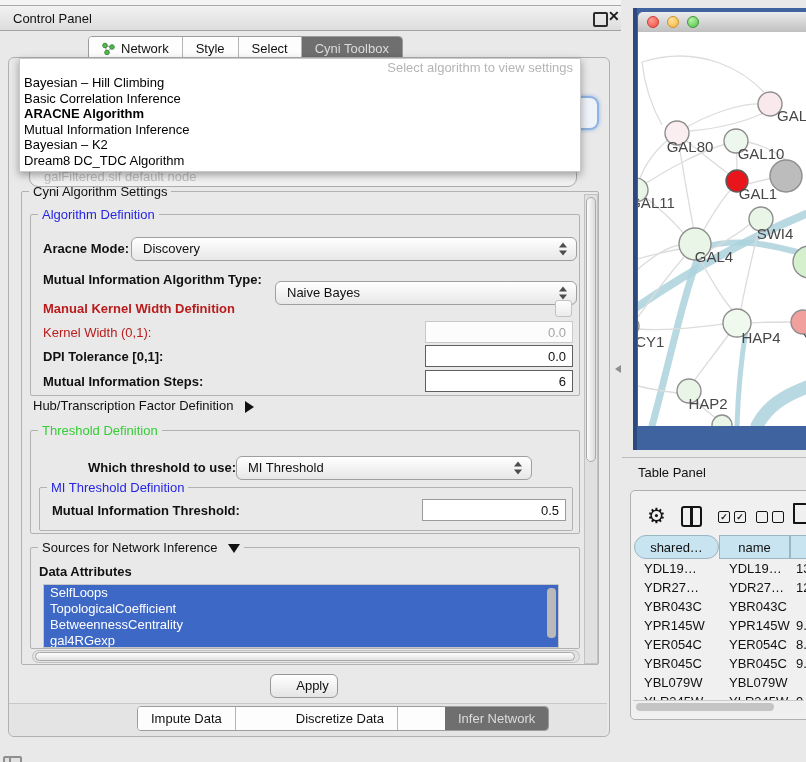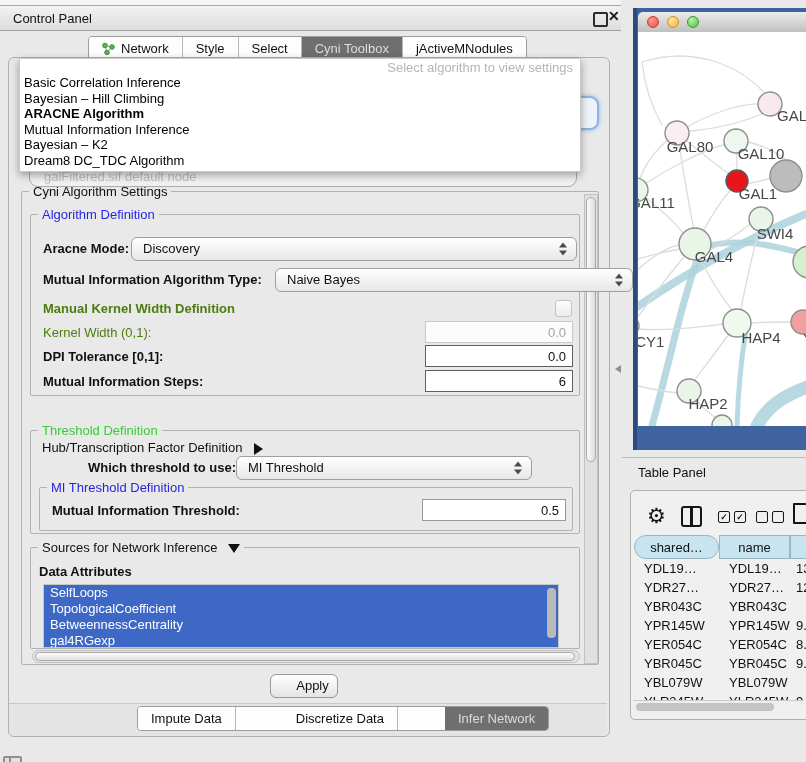--- a/index.html
+++ b/index.html
@@ -38,21 +38,21 @@
   .ghost-combo{position:absolute;left:20px;top:107px;width:548px;height:22px;z-index:2;background:#f1f1f1;
                border:1px solid #ababab;border-radius:9px;overflow:hidden;
                font-size:13px;line-height:22px;color:#bdbdbd;padding-left:14px;box-sizing:border-box;}
 
   
   .group{position:absolute;border:1px solid #b2b2b2;border-radius:2px;box-sizing:border-box;}
   .gtitle{position:absolute;top:-8px;left:7px;background:#e9e9e9;padding:0 4px;font-size:13px;line-height:15px;white-space:nowrap;}
   .gtitle.blue{color:#2626e0;}
   .gtitle.green{color:#36cd36;}
   .lbl{position:absolute;font-size:13px;font-weight:bold;white-space:nowrap;line-height:20px;}
-  .lbl.dis{color:#4d7c0f;}
+  .lbl.dis{color:#b91c1c;}
   .combo{position:absolute;height:24px;border:1px solid #9f9f9f;border-radius:6px;background:linear-gradient(#ffffff,#e7e7e7);
          font-size:13px;line-height:22px;padding-left:11px;box-sizing:border-box;}
   .spin{position:absolute;right:9px;top:50%;transform:translateY(-50%);width:8px;height:13px;}
   .spin::before{content:"";position:absolute;top:0;left:0;border-left:4px solid transparent;border-right:4px solid transparent;border-bottom:5px solid #4c4c4c;}
   .spin::after{content:"";position:absolute;bottom:0;left:0;border-left:4px solid transparent;border-right:4px solid transparent;border-top:5px solid #4c4c4c;}
   .tfield{position:absolute;height:22px;background:#fff;border:1px solid #5f5f5f;font-size:13px;line-height:22px;
           text-align:right;padding-right:6px;box-sizing:border-box;}
   .tfield.dis{border:1px solid #c9c9c9;background:#fcfcfc;color:#a5a5a5;}
   .cbx{position:absolute;width:15px;height:15px;border:1px solid #c2c2c2;border-radius:3px;background:linear-gradient(#fdfdfd,#ececec);}
 
@@ -138,37 +138,34 @@
   </div>
   <div class="tab">
       <span>Style</span>
     </div>
   <div class="tab">
       <span>Select</span>
     </div>
   <div class="tab sel">
       <span>Cyni Toolbox</span>
     </div>
-  <div class="tab">
-      <span>jActiveMNodules</span>
-    </div>
 </div>
 
 <div class="cp-main">
 
   <div class="combo-fragment"></div>
   <div class="ghost-combo">
     <span>galFiltered.sif default node</span>
   </div>
 
   <div class="popup">
     <div class="ph">Select algorithm to view settings</div>
     <div>
+        <div class="popup-item">Bayesian – Hill Climbing</div>
         <div class="popup-item">Basic Correlation Inference</div>
-        <div class="popup-item">Bayesian – Hill Climbing</div>
         <div class="popup-item sel">ARACNE Algorithm</div>
         <div class="popup-item">Mutual Information Inference</div>
         <div class="popup-item">Bayesian – K2</div>
         <div class="popup-item">Dream8 DC_TDC Algorithm</div>
       </div>
   </div>
 
   <div class="group" style="left:12px;top:133px;width:578px;height:474px;">
     <div class="gtitle">Cyni Algorithm Settings</div>
 
@@ -179,39 +176,39 @@
     <div class="group" style="left:8px;top:22px;width:550px;height:182px;">
       <div class="gtitle blue">Algorithm Definition</div>
 
       <div class="lbl" style="left:12px;top:24px;">Aracne Mode:</div>
       <div class="combo" style="left:100px;top:22px;width:446px;">
         <span>Discovery</span>
         <span class="spin"></span>
       </div>
 
       <div class="lbl" style="left:12px;top:55px;">Mutual Information Algorithm Type:</div>
-      <div class="combo" style="left:244px;top:53px;width:358px;">
+      <div class="combo" style="left:244px;top:66px;width:302px;">
         <span>Naive Bayes</span>
         <span class="spin"></span>
       </div>
 
       <div class="lbl dis" style="left:12px;top:84px;">Manual Kernel Width Definition</div>
       <div class="cbx" style="left:524px;top:85px;"></div>
 
       <div class="lbl dis" style="left:12px;top:108px;font-weight:normal;">Kernel Width (0,1):</div>
       <div class="tfield dis" style="left:394px;top:106px;width:148px;">0.0</div>
 
       <div class="lbl" style="left:12px;top:132px;">DPI Tolerance [0,1]:</div>
       <div class="tfield" style="left:394px;top:130px;width:148px;">0.0</div>
 
       <div class="lbl" style="left:12px;top:157px;">Mutual Information Steps:</div>
       <div class="tfield" style="left:394px;top:155px;width:148px;">6</div>
     </div>
 
-    <div style="position:absolute;left:20px;top:206px;font-size:13px;margin-top:42px;">
+    <div style="position:absolute;left:11px;top:206px;font-size:13px;">
       <span>Hub/Transcription Factor Definition</span>
       <span class="tri-right"></span>
     </div>
 
     <div class="group" style="left:8px;top:238px;width:550px;height:104px;">
       <div class="gtitle green">Threshold Definition</div>
 
       <div class="lbl" style="left:57px;top:27px;">Which threshold to use:</div>
       <div class="combo" style="left:205px;top:25px;width:296px;">
         <span>MI Threshold</span>

